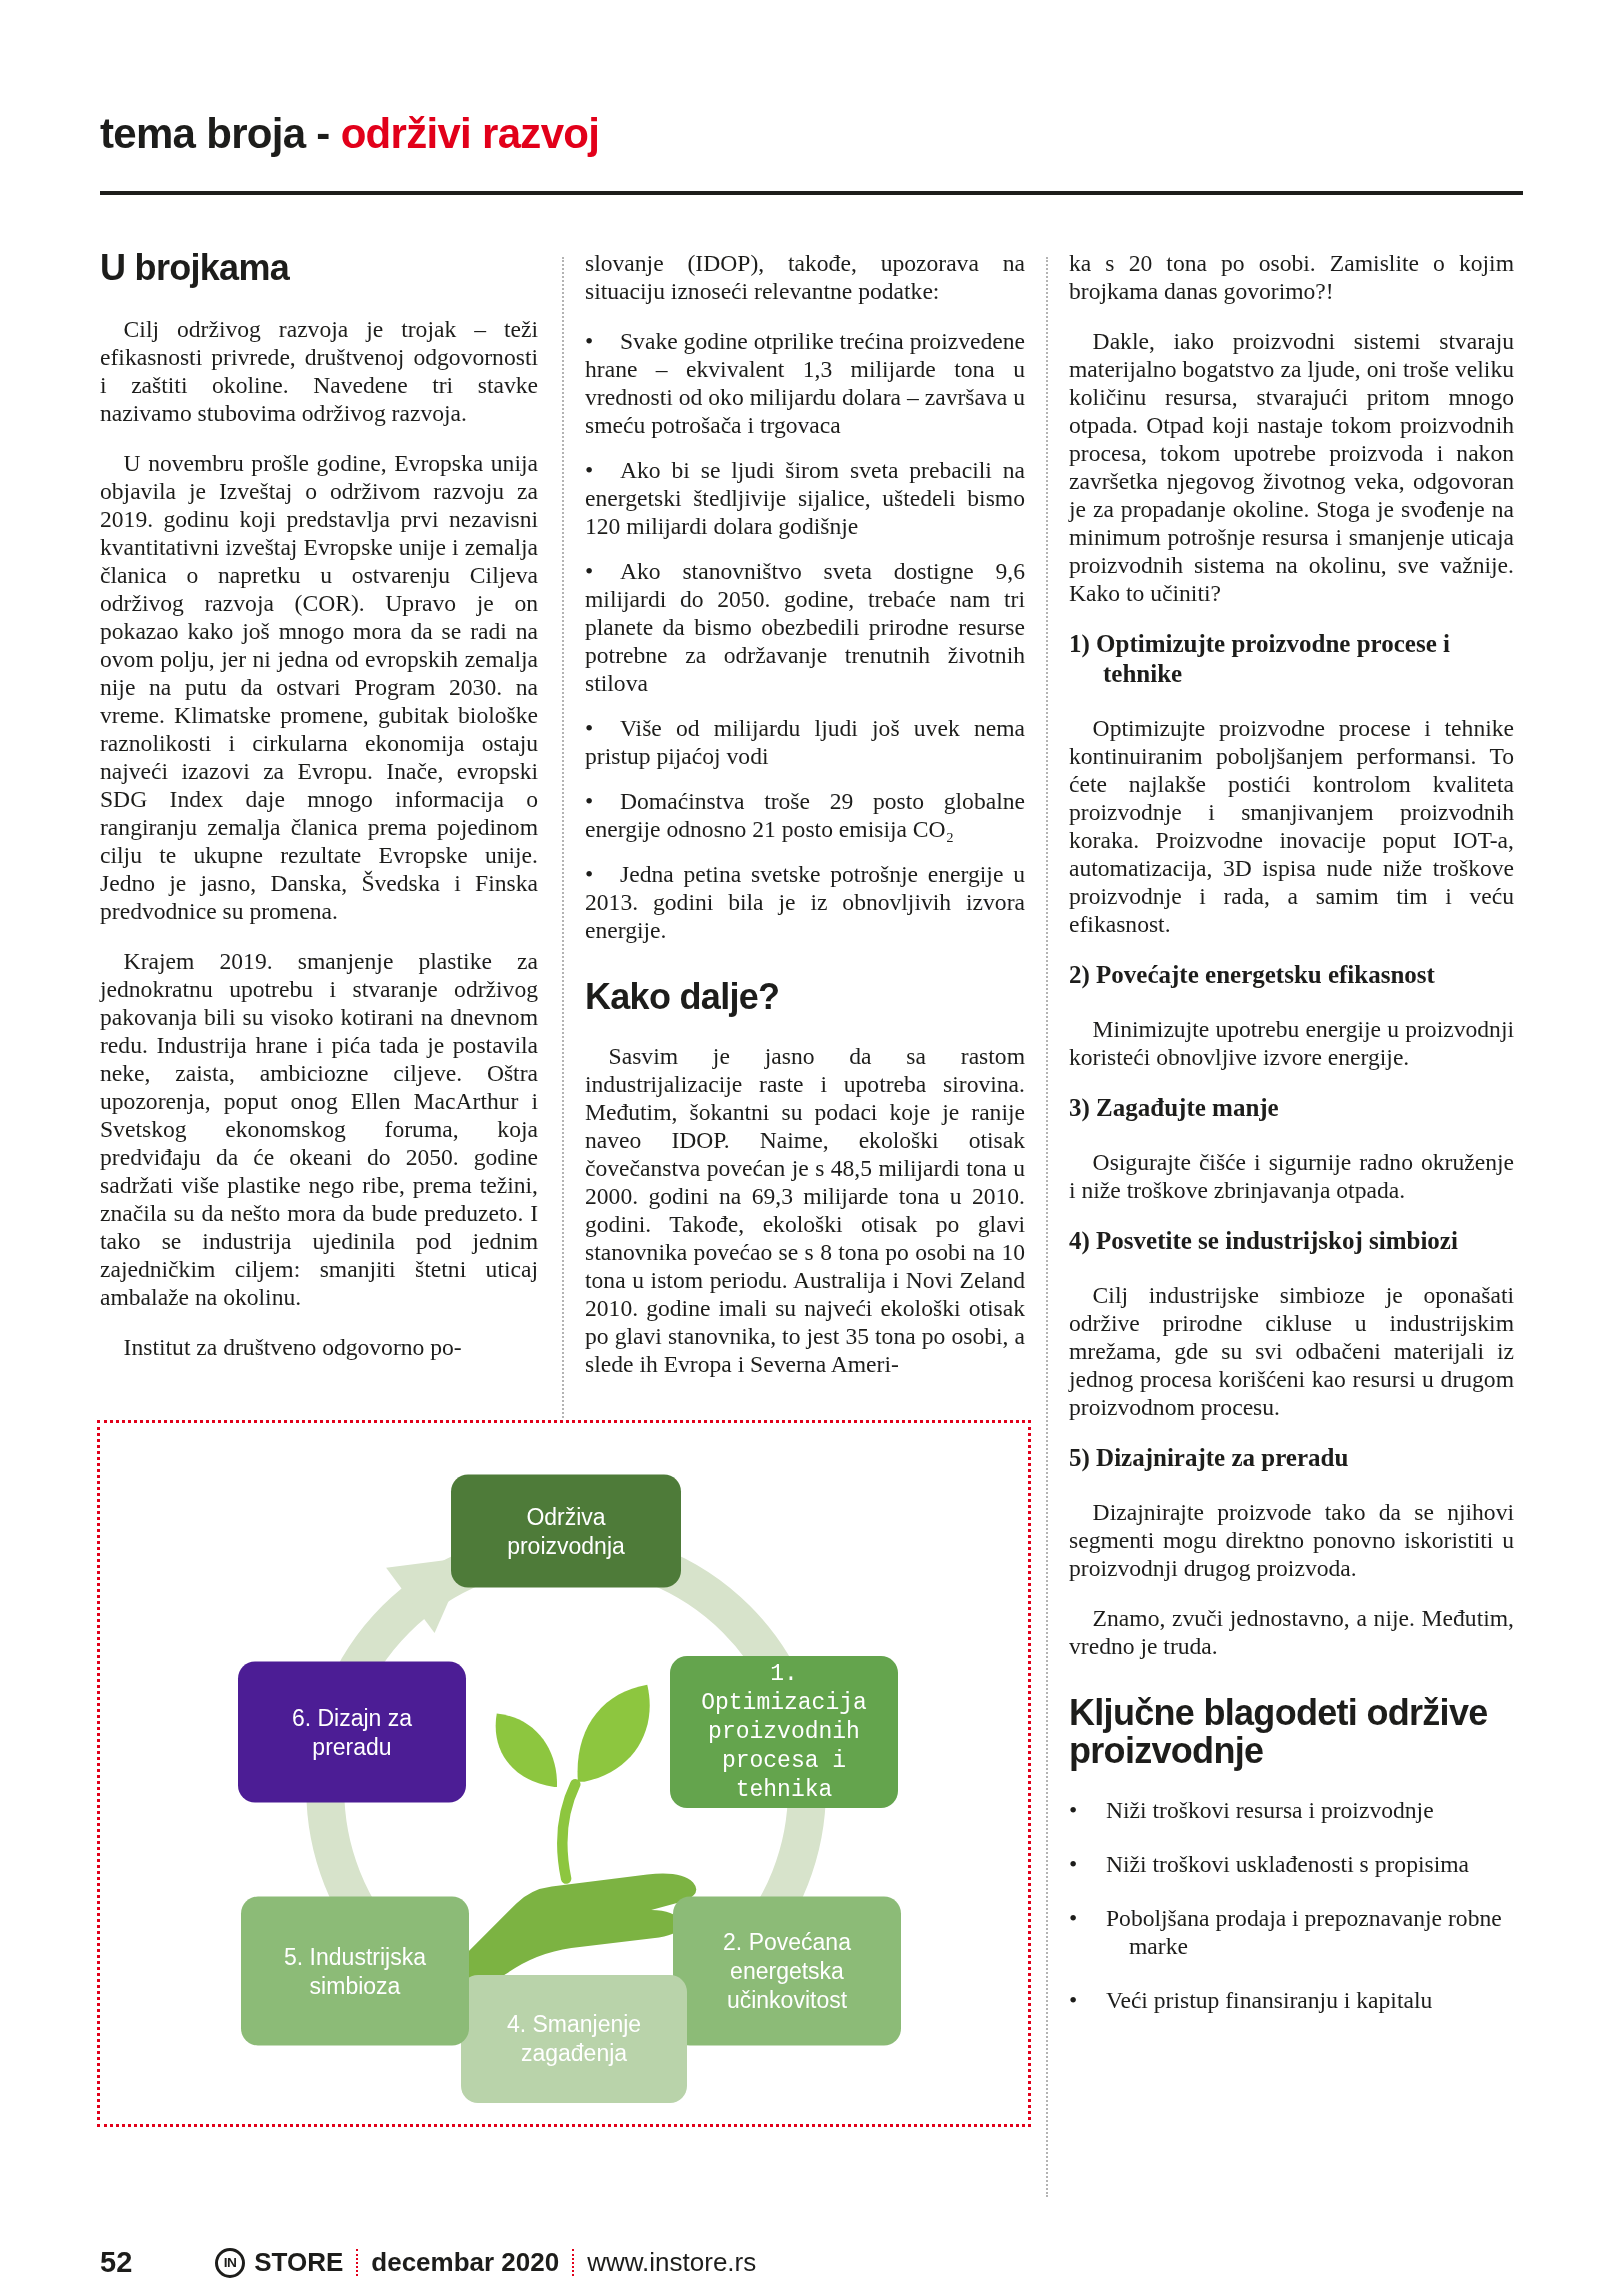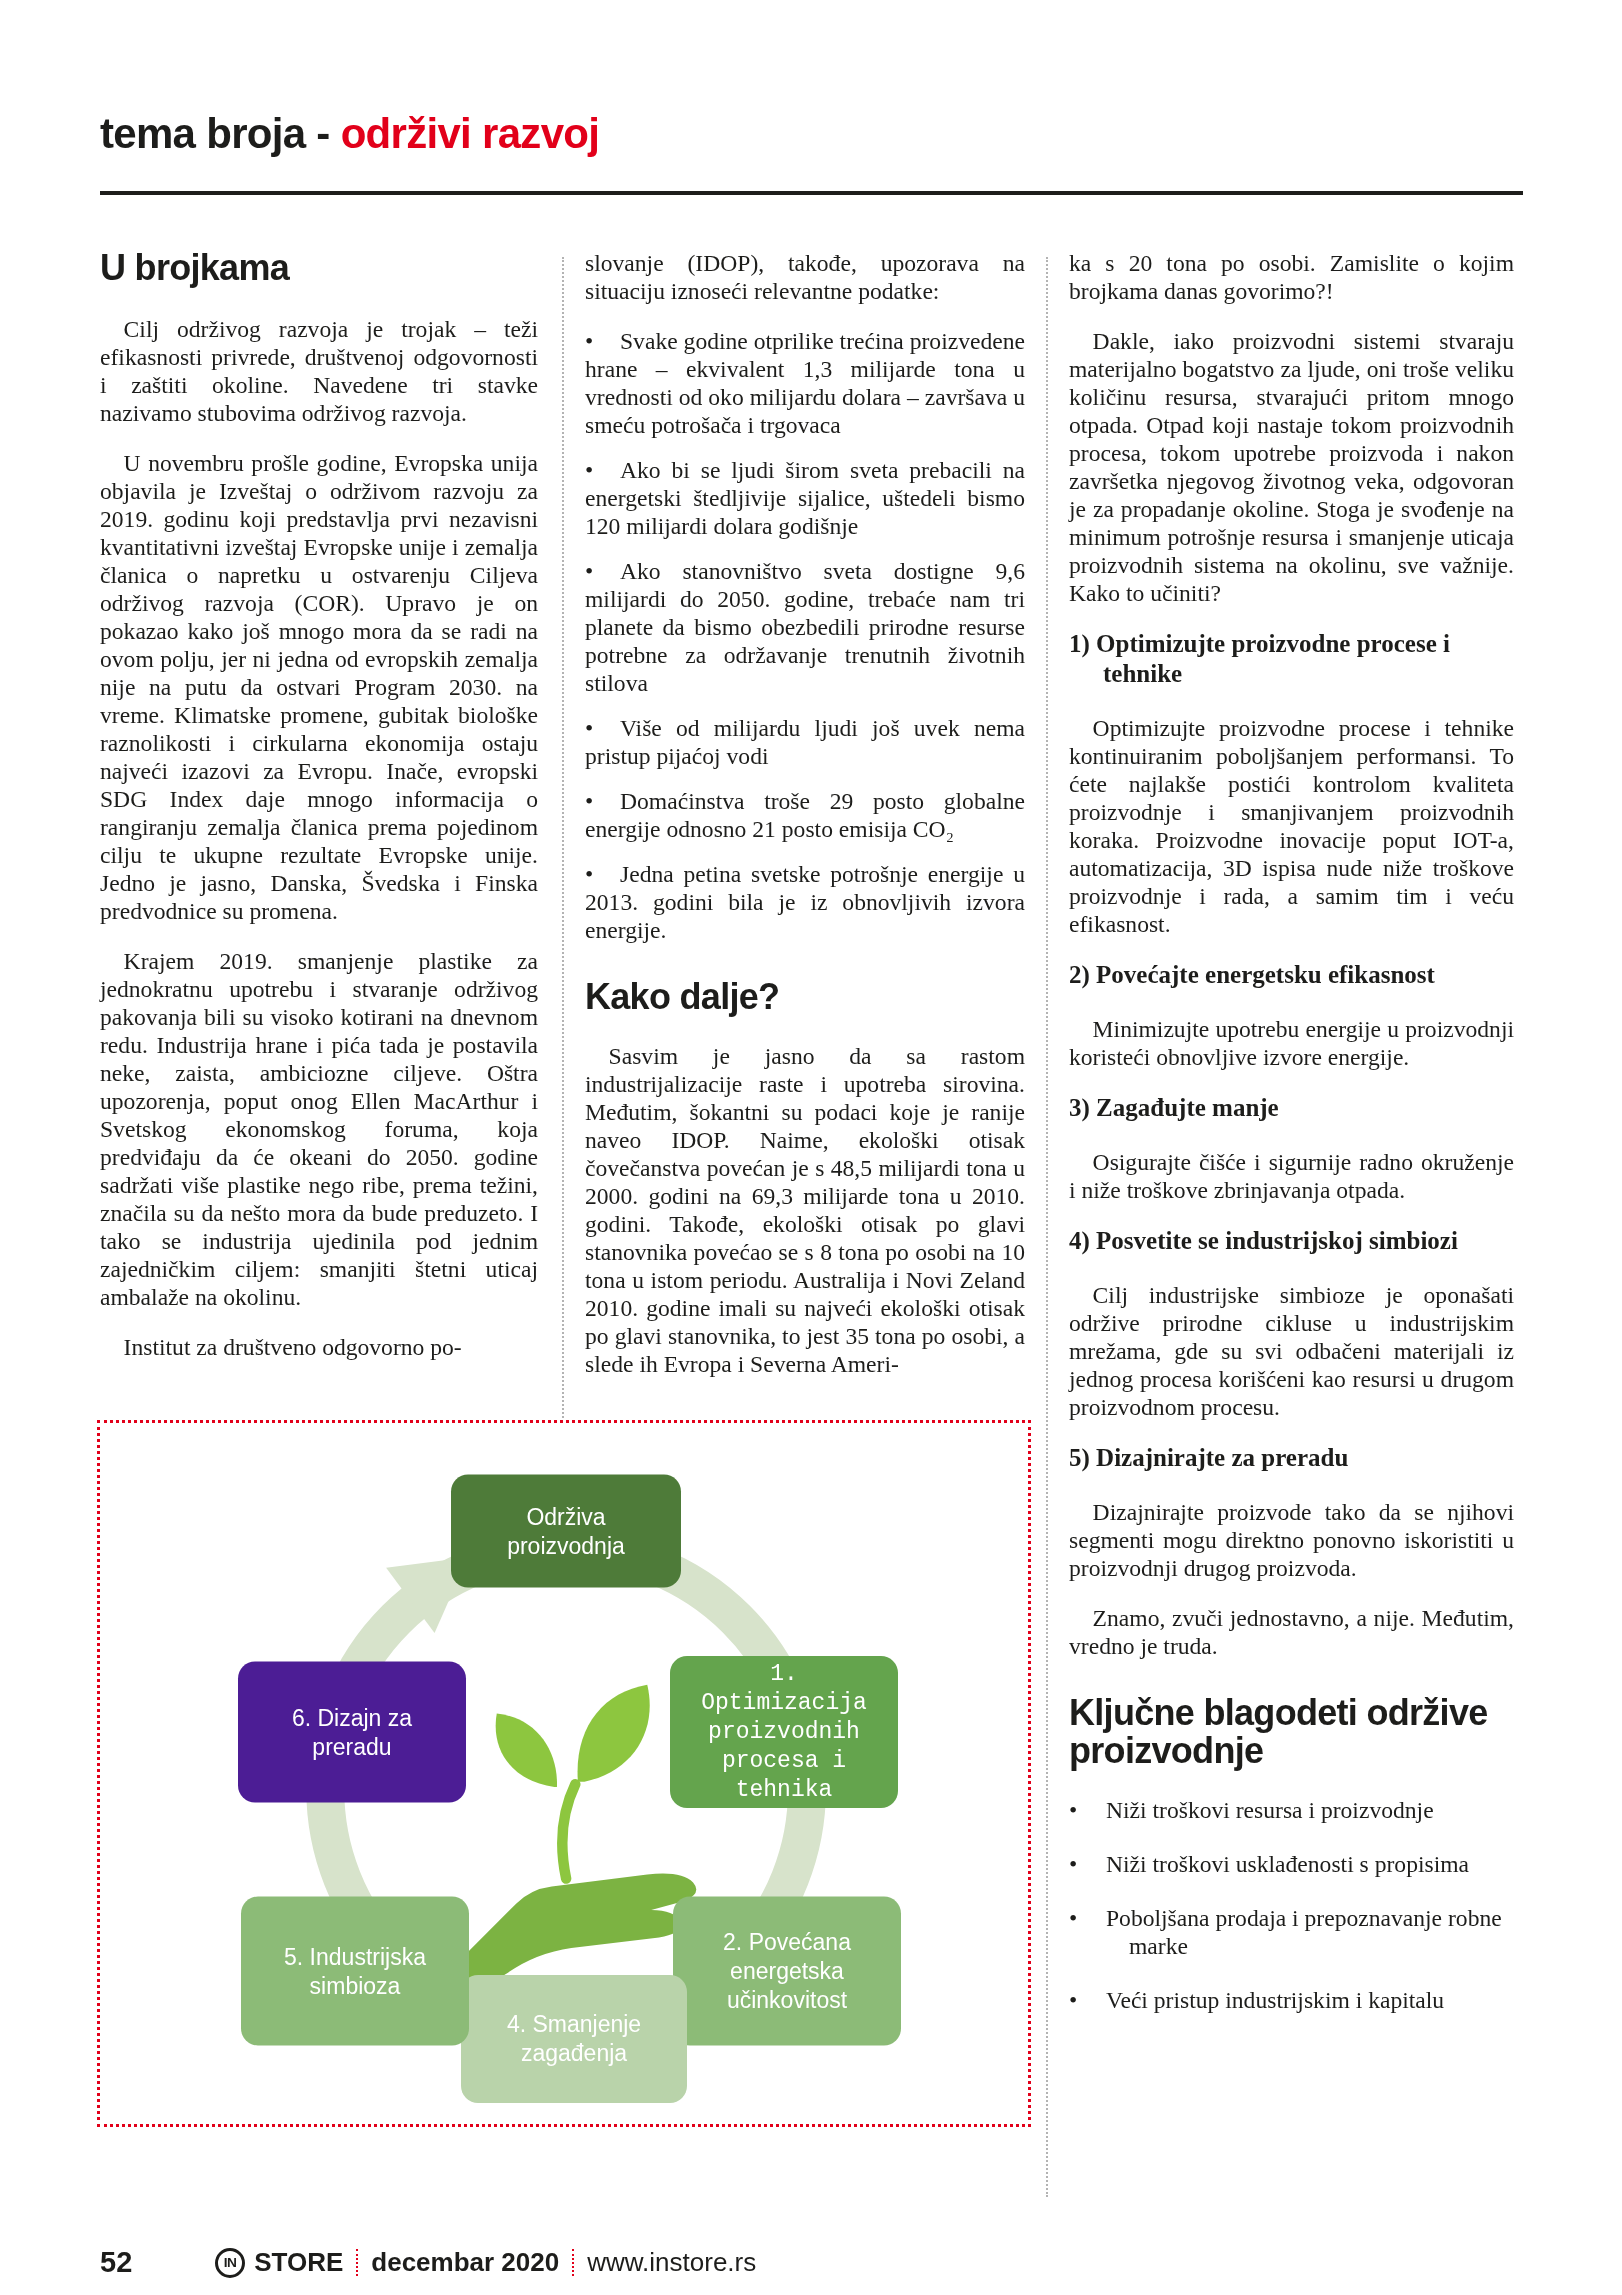--- a/index.html
+++ b/index.html
@@ -141,21 +141,21 @@
     <p class="indent">Osigurajte čišće i sigurnije radno okruženje i niže troškove zbrinjavanja otpada.</p>
     <h3 class="num">4) Posvetite se industrijskoj simbiozi</h3>
     <p class="indent">Cilj industrijske simbioze je oponašati održive prirodne cikluse u industrijskim mrežama, gde su svi odbačeni materijali iz jednog procesa korišćeni kao resursi u drugom proizvodnom procesu.</p>
     <h3 class="num">5) Dizajnirajte za preradu</h3>
     <p class="indent">Dizajnirajte proizvode tako da se njihovi segmenti mogu direktno ponovno iskoristiti u proizvodnji drugog proizvoda.</p>
     <p class="indent">Znamo, zvuči jednostavno, a nije. Međutim, vredno je truda.</p>
     <h2 class="sans mid">Ključne blagodeti održive proizvodnje</h2>
     <p class="bullet"><span class="dot">•</span><span>Niži troškovi resursa i proizvodnje</span></p>
     <p class="bullet"><span class="dot">•</span><span>Niži troškovi usklađenosti s propisima</span></p>
     <p class="bullet"><span class="dot">•</span><span>Poboljšana prodaja i prepoznavanje robne marke</span></p>
-    <p class="bullet last"><span class="dot">•</span><span>Veći pristup industrijskim i kapitalu</span></p>
+    <p class="bullet last"><span class="dot">•</span><span>Veći pristup finansiranju i kapitalu</span></p>
   </div>
 
   <div class="diagram-frame">
     <svg width="927" height="699" viewBox="0 0 1416 1068">
       <circle cx="712" cy="560" r="368" fill="none" stroke="#d7e3cb" stroke-width="58"></circle>
       <polygon points="562,205 437,221 511,321" fill="#d7e3cb"></polygon>
       <g>
         <path d="M694 556 C632 548 596 502 606 444 C666 450 700 500 698 556 Z" fill="#8dc63f"></path>
         <path d="M730 548 C724 468 766 412 836 400 C852 468 816 532 740 548 Z" fill="#8dc63f"></path>
         <path d="M712 696 C702 648 704 598 726 552" stroke="#8dc63f" stroke-width="16" fill="none" stroke-linecap="round"></path>

